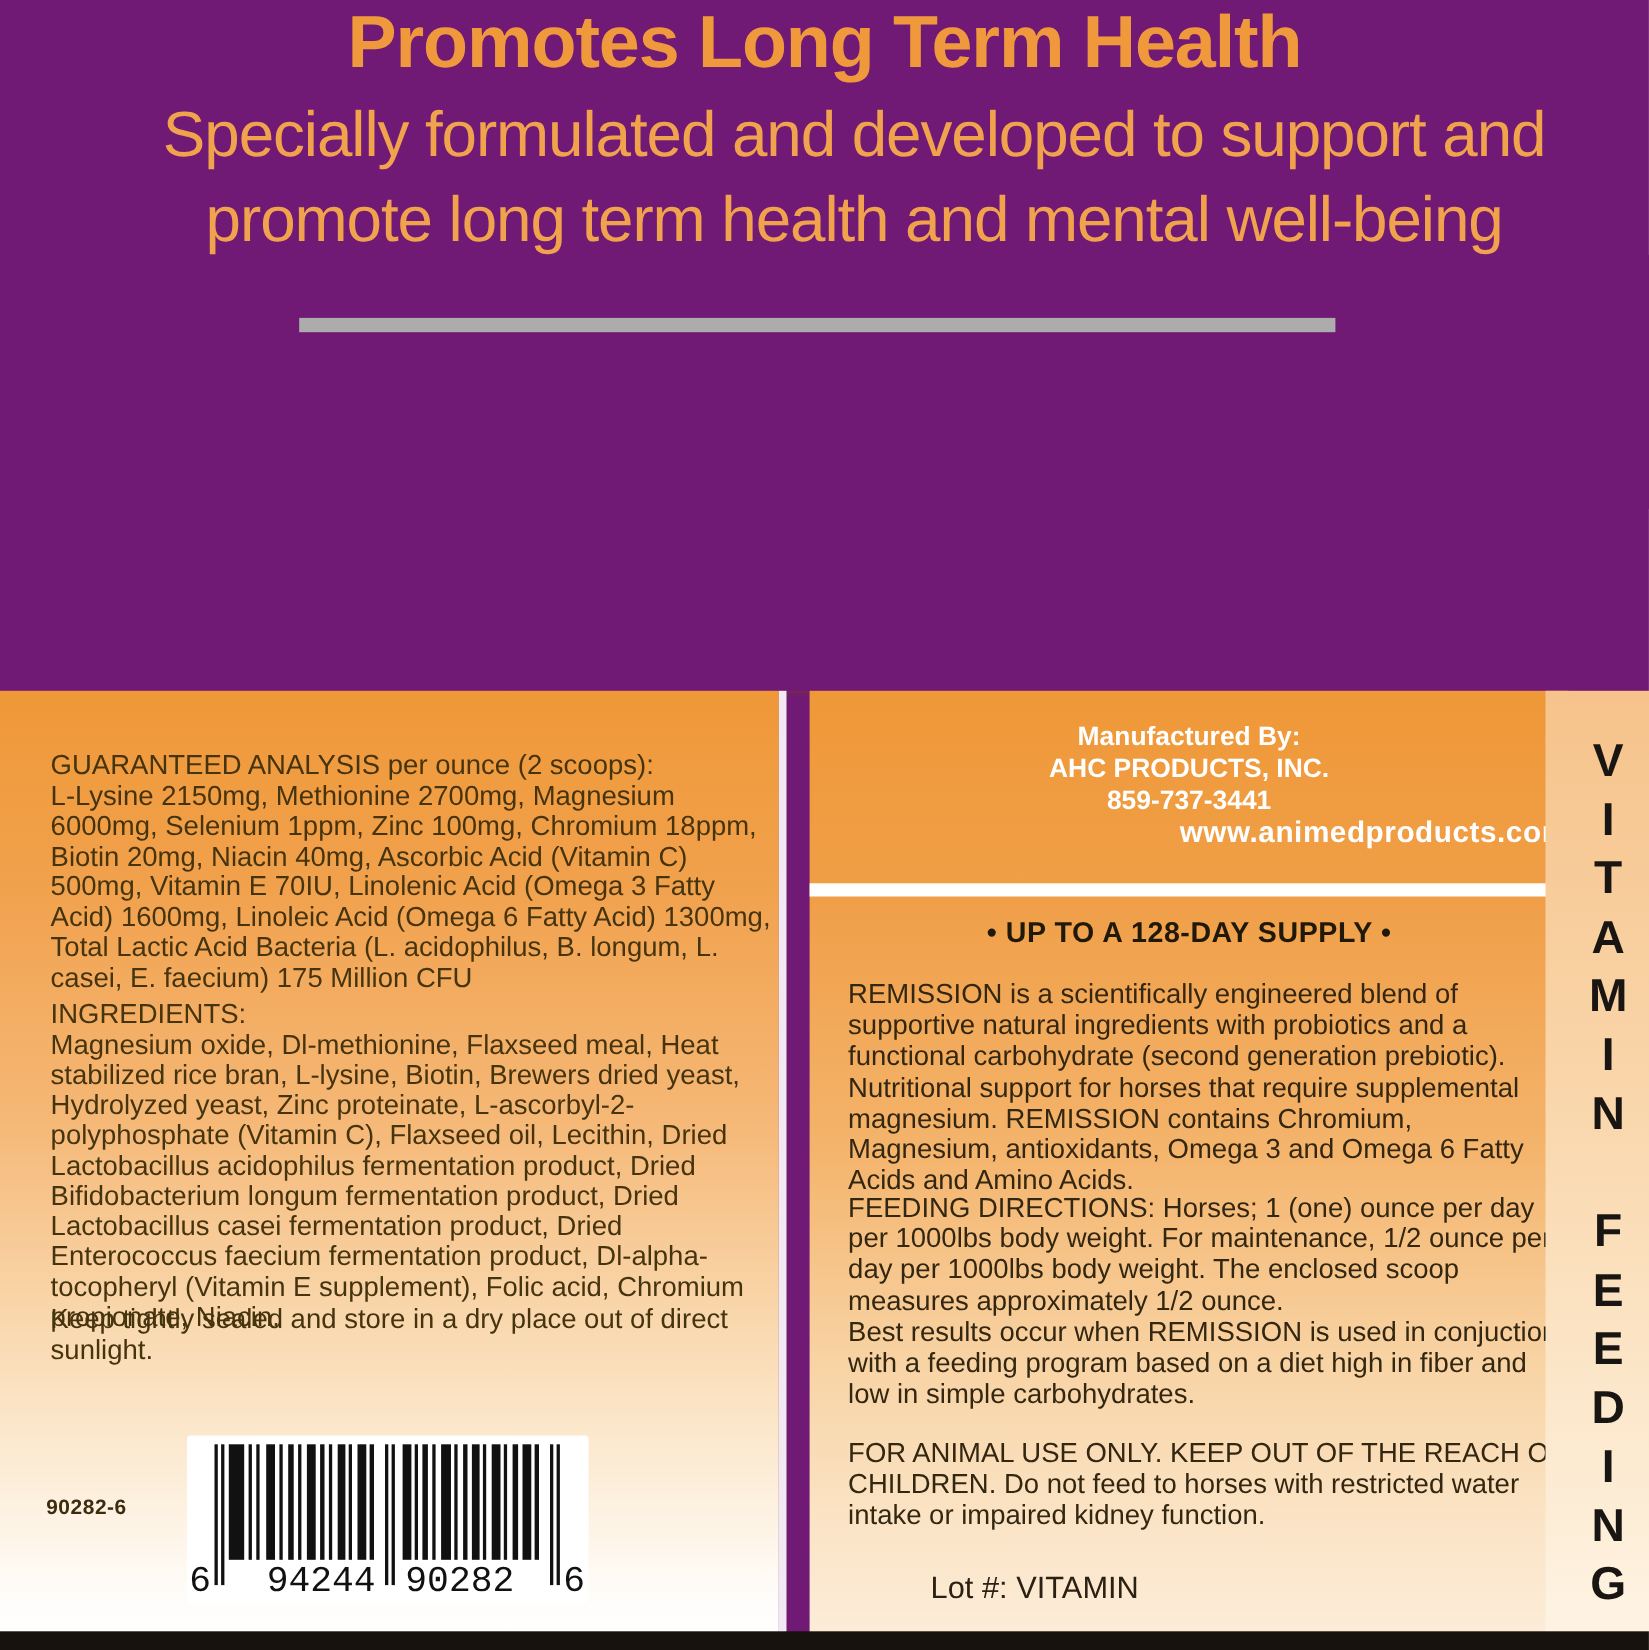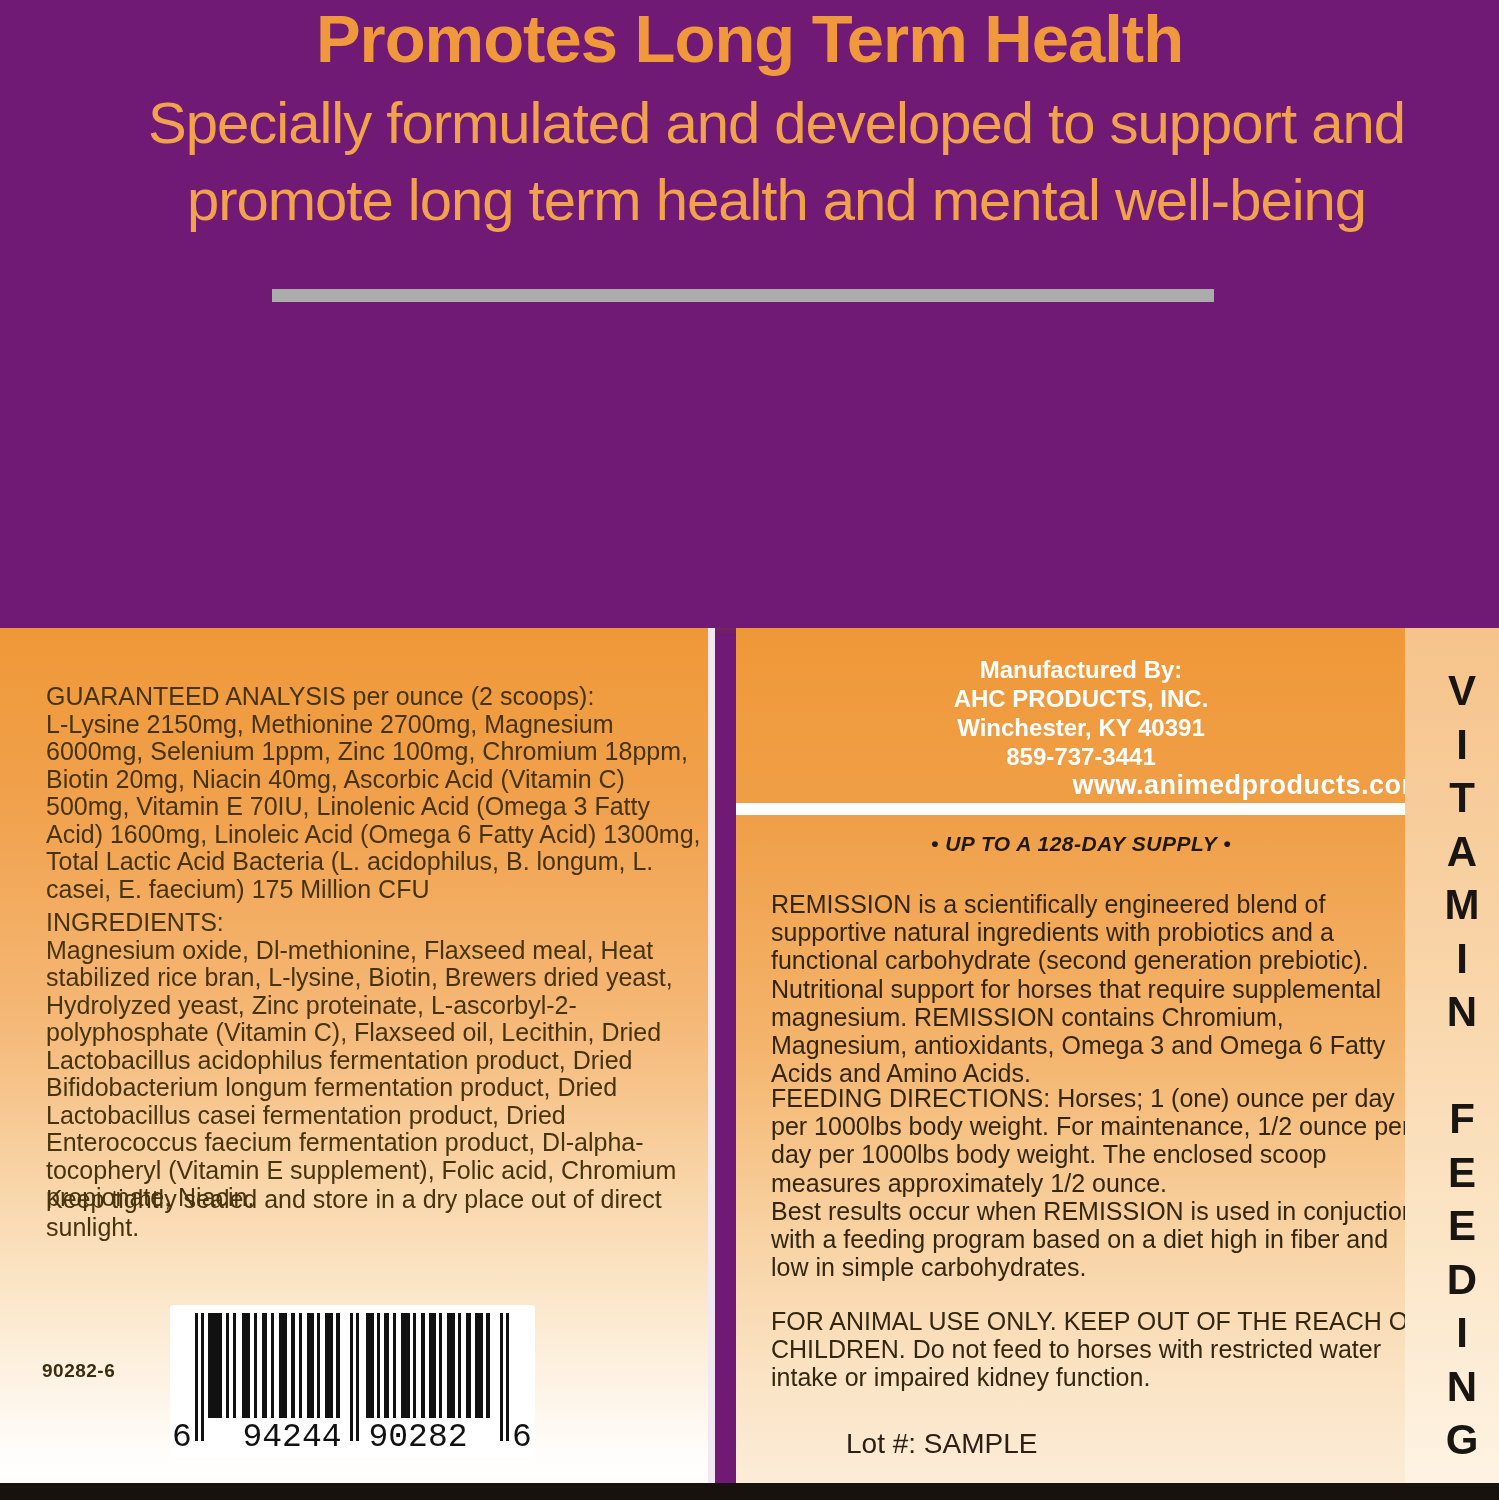--- a/index.html
+++ b/index.html
@@ -74,21 +74,21 @@
   .mfg-block{
     position:absolute;left:0;top:27px;width:100%;text-align:center;
     color:#FFFFFF;font-weight:bold;font-size:24px;line-height:29px;
   }
   .mfg-web{font-size:27px;letter-spacing:.5px;text-align:right;}
   .mfg-divider{
     position:absolute;left:0;top:175px;width:100%;height:12px;background:#FFFFFF;
   }
   .supply-banner{
     position:absolute;left:0;top:204px;width:100%;text-align:center;
-    font-size:21px;font-weight:bold;color:#201808;letter-spacing:.5px;font-style:italic;
+    font-size:26px;font-weight:bold;color:#201808;letter-spacing:.5px;
   }
   .desc-block{position:absolute;left:35px;top:262px;width:652px;}
   .feeding-block{position:absolute;left:35px;top:456px;width:652px;}
   .warning-block{position:absolute;left:35px;top:679px;width:660px;}
   .lot-line{
     position:absolute;left:110px;top:800px;font-size:28px;color:#2A2013;
   }
 
   
   .vword{
@@ -178,39 +178,38 @@
         </svg>
       </div>
     </div>
 
     <div class="panel-seam"></div>
 
     <div class="panel-right">
       <div class="mfg-block">
         <div>Manufactured By:</div>
         <div>AHC PRODUCTS, INC.</div>
-        <div>Winchester, KY  40391</div>
         <div>859-737-3441</div>
         <div class="mfg-web">www.animedproducts.com</div>
       </div>
 
       <div class="mfg-divider"></div>
 
       <div class="supply-banner">• UP TO A 128-DAY SUPPLY •</div>
 
       <div class="desc-block rp-text">REMISSION is a scientifically engineered blend of supportive natural ingredients with probiotics and a functional carbohydrate (second generation prebiotic).  Nutritional support for horses that require supplemental magnesium. REMISSION contains Chromium, Magnesium, antioxidants, Omega 3 and Omega 6 Fatty Acids and Amino Acids.</div>
 
       <div class="feeding-block rp-text">
         <div>FEEDING DIRECTIONS:  Horses; 1 (one) ounce per day per 1000lbs body weight.  For maintenance, 1/2 ounce per day per 1000lbs body weight.  The enclosed scoop measures approximately 1/2 ounce.</div>
         <div>Best results occur when REMISSION is used in conjuction with a feeding program based on a diet high in fiber and low in simple carbohydrates.</div>
       </div>
 
       <div class="warning-block rp-text">FOR ANIMAL USE ONLY.  KEEP OUT OF THE REACH OF CHILDREN.  Do not feed to horses with restricted water intake or impaired kidney function.</div>
 
-      <div class="lot-line">Lot #: SAMPLE</div>
+      <div class="lot-line">Lot #: VITAMIN</div>
     </div>
 
     <div class="strip">
       <div class="vword vword-1">
         <span>VITAMIN</span>
       </div>
       <div class="vword vword-2">
         <span>FEEDING</span>
       </div>
     </div>

